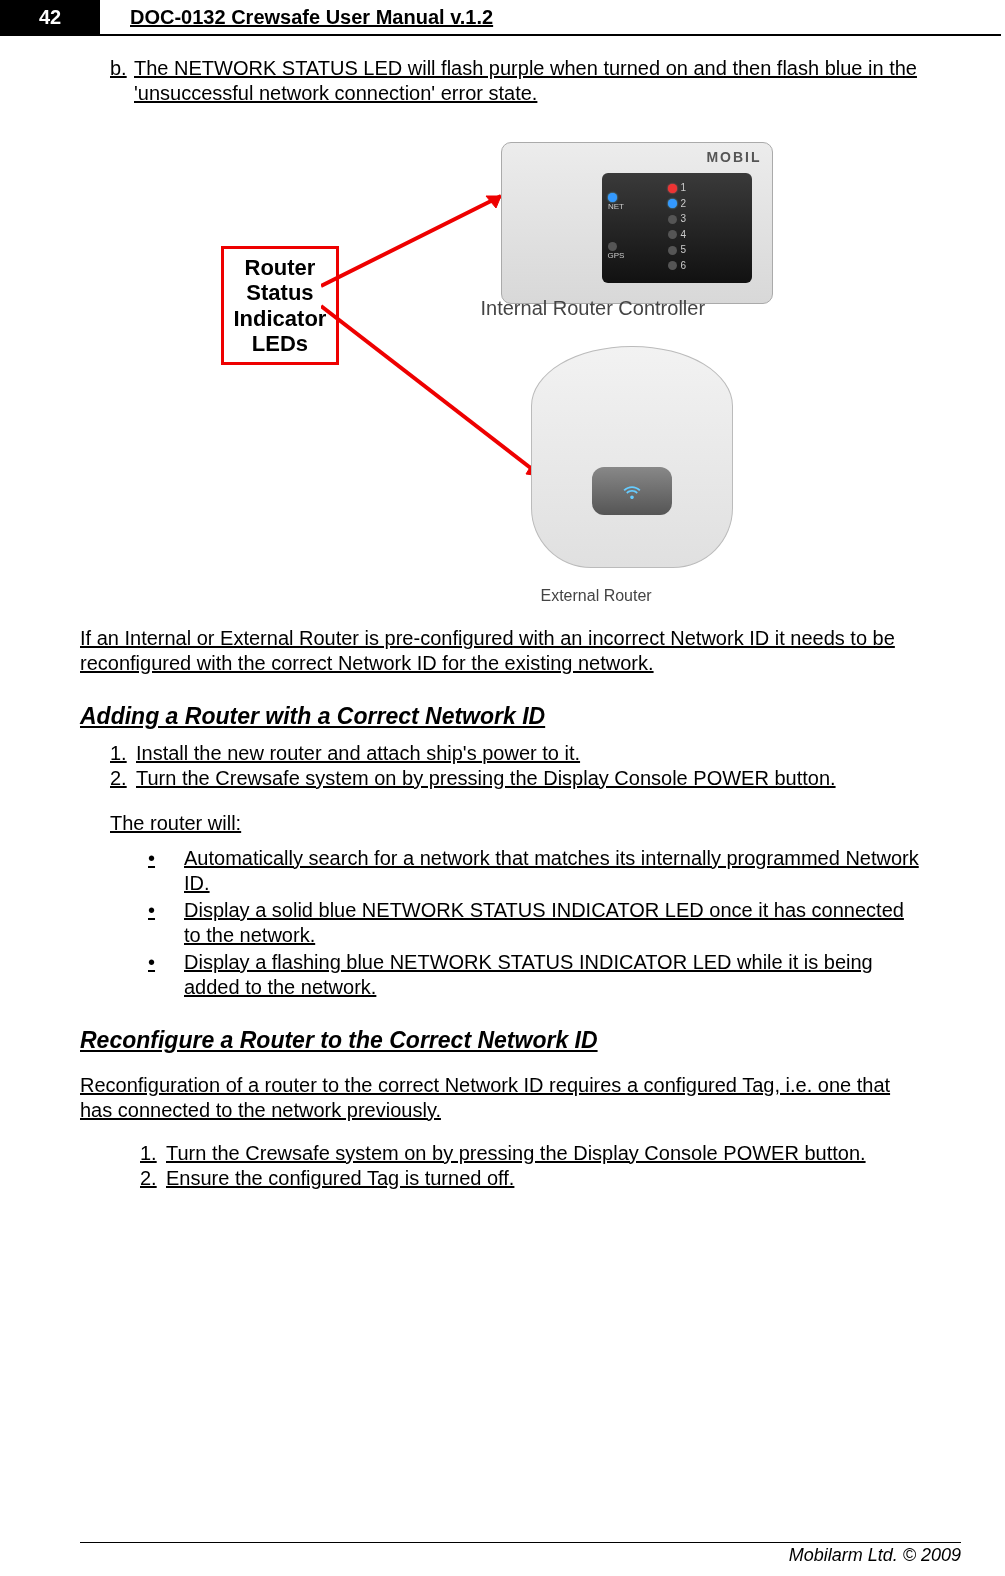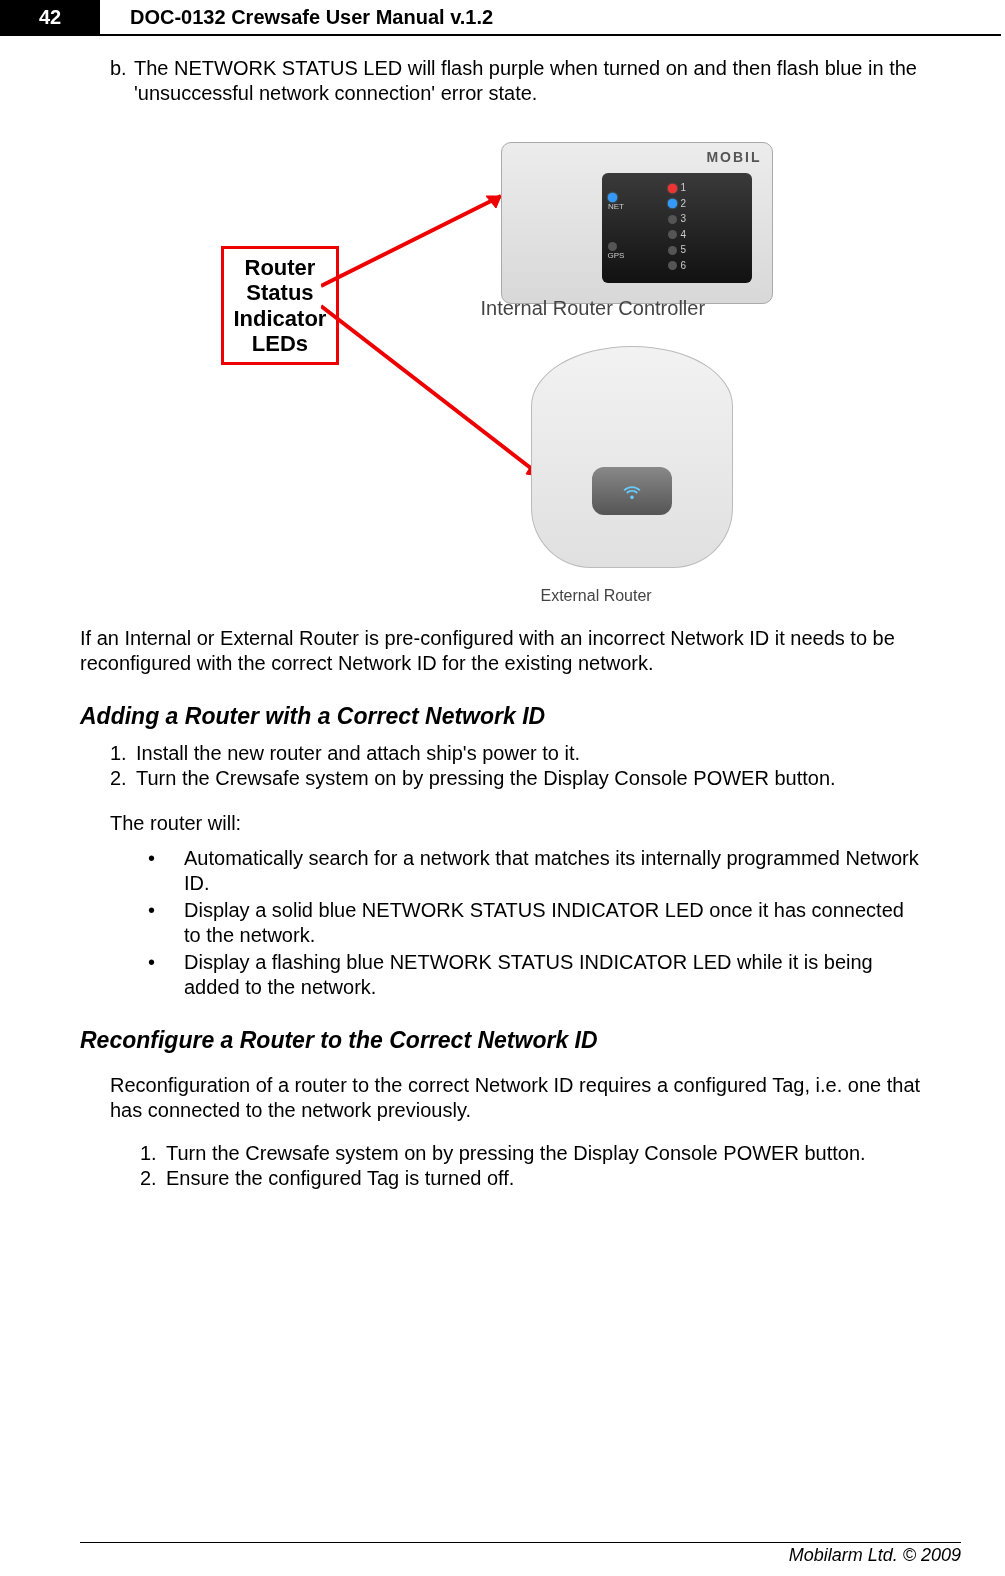--- a/index.html
+++ b/index.html
@@ -8,20 +8,21 @@
     font-family: Arial, Helvetica, sans-serif;
     background: #fff;
     color: #000;
     width: 1005px;
   }
   .page {
     width: 1001px;
     min-height: 1576px;
     position: relative;
     box-sizing: border-box;
+    text-decoration: underline;
   }
   .header-row {
     display: flex;
     align-items: stretch;
     border-bottom: 2px solid #000;
     height: 34px;
   }
   .page-num-box {
     background: #000;
     color: #fff;
@@ -330,21 +331,21 @@
           <div>Display a solid blue NETWORK STATUS INDICATOR LED once it has connected to the network.</div>
         </div>
       <div class="li">
           <div class="m"></div>
           <div>Display a flashing blue NETWORK STATUS INDICATOR LED while it is being added to the network.</div>
         </div>
     </div>
 
     <div class="section-h">Reconfigure a Router to the Correct Network ID</div>
 
-    <div class="para" style="margin-left:30px;">Reconfiguration of a router to the correct Network ID requires a configured Tag, i.e. one that has connected to the network previously.</div>
+    <div class="para" style="">Reconfiguration of a router to the correct Network ID requires a configured Tag, i.e. one that has connected to the network previously.</div>
 
     <div class="ol" style="margin-left:60px;">
       <div class="li">
           <div class="m">1.</div>
           <div>Turn the Crewsafe system on by pressing the Display Console POWER button.</div>
         </div>
       <div class="li">
           <div class="m">2.</div>
           <div>Ensure the configured Tag is turned off.</div>
         </div>

